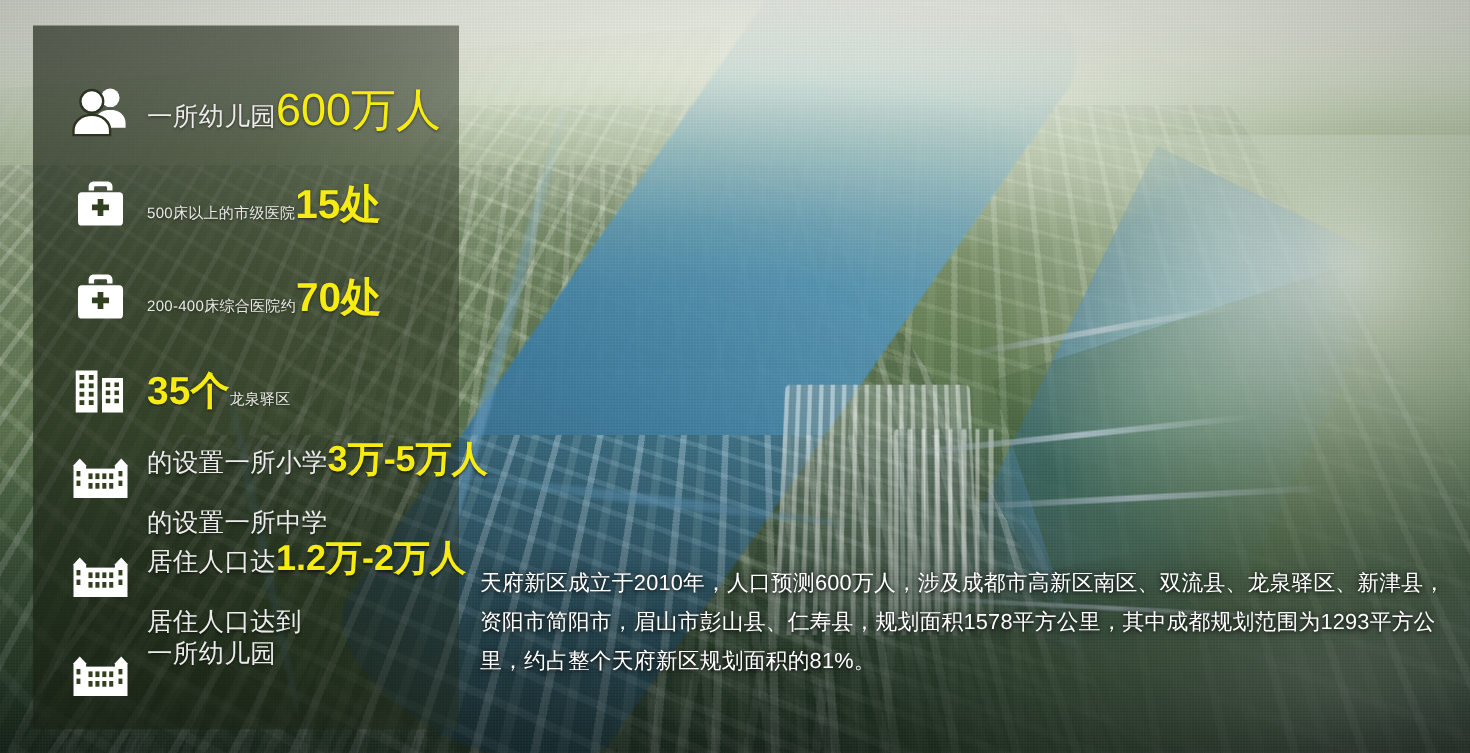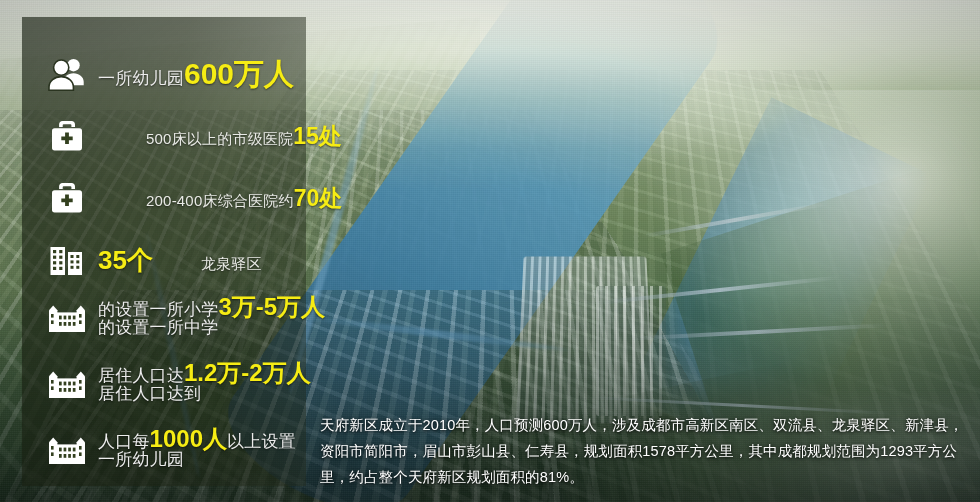--- a/index.html
+++ b/index.html
@@ -206,33 +206,33 @@
   .stat-icon svg { display: block; }
 
   .stat-text {
     display: block;
     line-height: 1.0;
     color: #efefef;
     text-shadow: 0 1px 2px rgba(0,0,0,.55);
     white-space: nowrap;
   }
   .stat-line { display: block; }
-  .stat-line + .stat-line { margin-top: 0; }
-
-  .t-sm  { font-size: 15px; color: #e9eae6; letter-spacing: .2px; margin-left: 48px; }
+  .stat-line + .stat-line { margin-top: 21px; }
+
+  .t-sm  { font-size: 10px; color: #e9eae6; letter-spacing: .2px; }
   .t-md  { font-size: 17px; color: #ececec; letter-spacing: .2px; }
-  .t-big { font-size: 23px; color: #f6ec14; font-weight: 700; letter-spacing: 0; }
+  .t-big { font-size: 27px; color: #f6ec14; font-weight: 700; letter-spacing: 0; }
   .t-big2{ font-size: 24px; color: #f6ec14; font-weight: 700; }
-  .t-big3{ font-size: 30px; color: #f6ec14; font-weight: 700; }
+  .t-big3{ font-size: 30px; color: #f6ec14; font-weight: 400; }
   .t-num1{ font-size: 26px; color: #f6ec14; font-weight: 700; }
 
   
   .description {
     position: absolute;
-    left: 320px; top: 412px;
+    left: 320px; top: 376px;
     width: 648px;
     color: #ffffff;
     font-size: 14.5px;
     line-height: 26px;
     letter-spacing: .15px;
     text-shadow: 0 1px 3px rgba(0,0,0,.80), 0 0 7px rgba(0,0,0,.55);
   }
   .description .d-line { display: block; white-space: nowrap; }
 </style>
 </head>
@@ -403,21 +403,20 @@
               <rect x="21.2" y="13.6" width="2.7" height="3.8"></rect>
               <rect x="25.8" y="13.6" width="2.7" height="3.8"></rect>
               <rect x="12" y="20" width="2.7" height="3.8"></rect>
               <rect x="16.6" y="20" width="2.7" height="3.8"></rect>
               <rect x="21.2" y="20" width="2.7" height="3.8"></rect>
               <rect x="25.8" y="20" width="2.7" height="3.8"></rect>
             </g>
           </svg>
         </div>
         <div class="stat-text">
-          <span class="stat-line"><span class="t-md">人口每</span><span class="t-big2">1000人</span><span class="t-md">以上设置</span></span>
           <span class="stat-line"><span class="t-md">一所幼儿园</span></span>
         </div>
       </div>
     </div>
 
   <div class="description">
     <span class="d-line">天府新区成立于2010年，人口预测600万人，涉及成都市高新区南区、双流县、龙泉驿区、新津县，</span>
     <span class="d-line">资阳市简阳市，眉山市彭山县、仁寿县，规划面积1578平方公里，其中成都规划范围为1293平方公</span>
     <span class="d-line">里，约占整个天府新区规划面积的81%。</span>
   </div>

